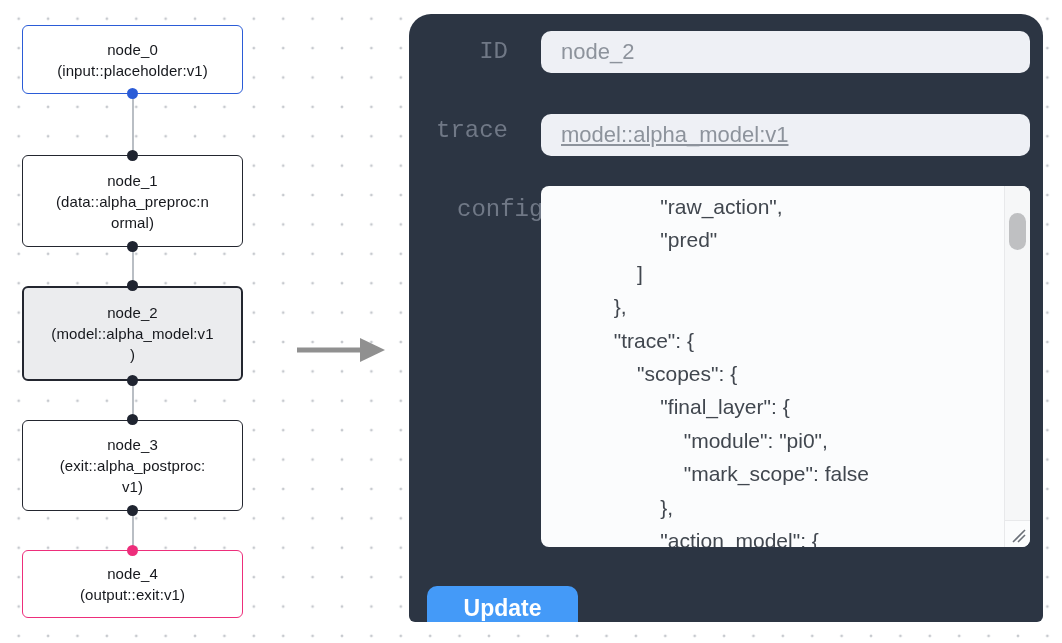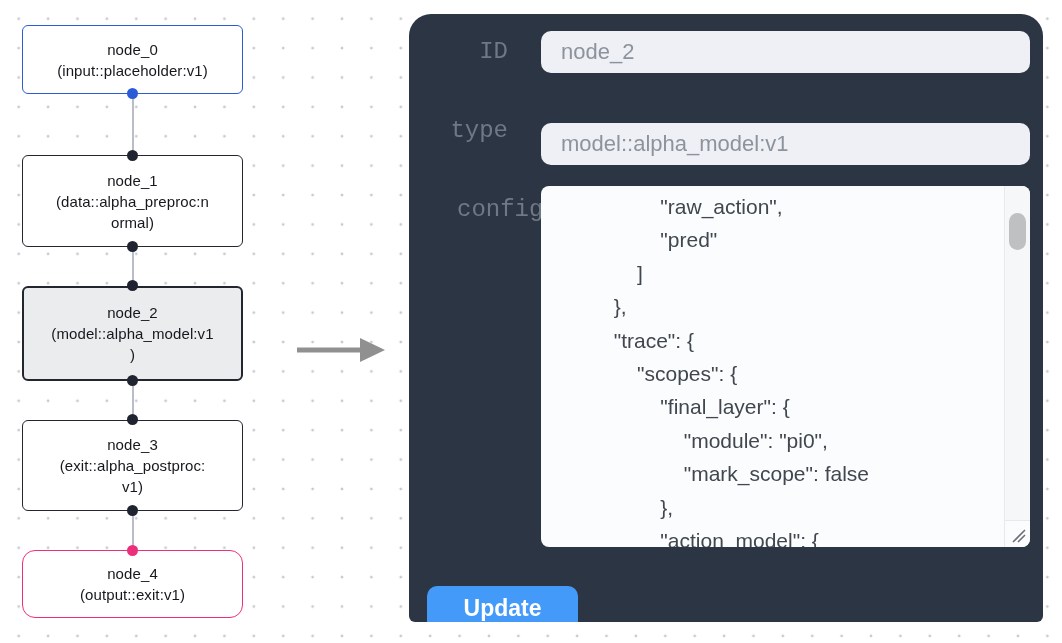--- a/index.html
+++ b/index.html
@@ -112,21 +112,21 @@
     <div class="node node-selected" style="top:286px; height:95px;">
       <div class="node-label">node_2
 (model::alpha_model:v1
 )</div>
     </div>
     <div class="node" style="top:420px; height:91px;">
       <div class="node-label">node_3
 (exit::alpha_postproc:
 v1)</div>
     </div>
-    <div class="node node-output" style="top:550px; height:68px;border-radius:13px;">
+    <div class="node node-output" style="top:550px; height:68px;">
       <div class="node-label">node_4
 (output::exit:v1)</div>
     </div>
 
     <div class="handle handle-blue" style="top:88px;"></div>
     <div class="handle" style="top:150px;"></div>
     <div class="handle" style="top:241px;"></div>
     <div class="handle" style="top:280px;"></div>
     <div class="handle" style="top:375px;"></div>
     <div class="handle" style="top:414px;"></div>
@@ -137,22 +137,22 @@
   <svg class="annot-arrow" width="92" height="28">
     <line x1="1" y1="14" x2="66" y2="14" stroke="#909090" stroke-width="5"></line>
     <polygon points="64,2 64,26 89,14" fill="#909090"></polygon>
   </svg>
 
   <div class="panel">
 
     <div class="field-label" style="top:24px;">ID</div>
     <input class="text-input" style="top: 17px;" type="text" value="node_2">
 
-    <div class="field-label" style="top:103px;">type</div>
-    <input class="text-input" style="top: 109px;" type="text" value="model::alpha_model:v1">
+    <div class="field-label" style="top:103px;">trace</div>
+    <input class="text-input" style="top: 100px; text-decoration: underline;" type="text" value="model::alpha_model:v1">
 
     <div class="field-label" style="top:182px;padding-left:48px;">config</div>
 
     <div class="config-box">
       <div class="config-text">                "raw_action",
                 "pred"
             ]
         },
         "trace": {
             "scopes": {

